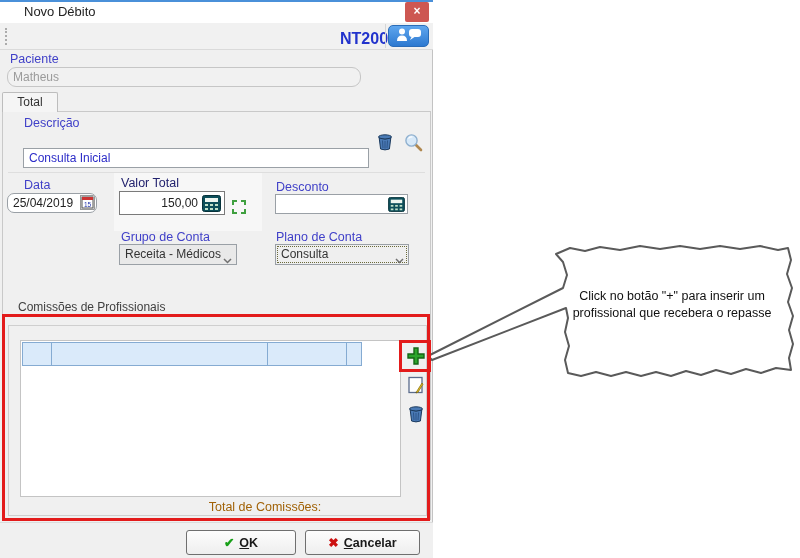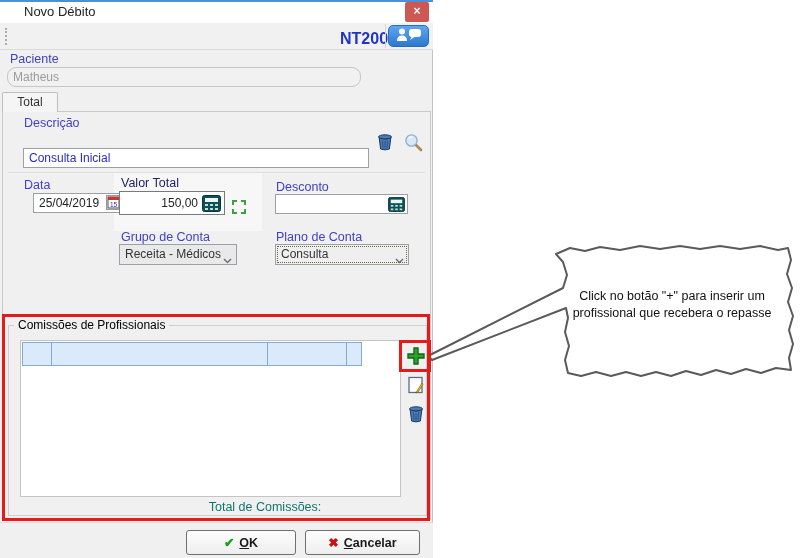--- a/index.html
+++ b/index.html
@@ -49,26 +49,26 @@
     position:absolute; right:2px; top:2px; width:15px; height:15px; background:#ececec;
     border:1px solid #9a9a9a; cursor:pointer; padding:0;
   }
   .select {
     position:absolute; height:21px; border:1px solid #9aa0a6; background:#e9e9e9;
     font-size:12px; color:#333; padding:2px 18px 2px 5px; cursor:pointer; white-space:nowrap; overflow:hidden;
   }
   .select-focus { background:#efefef; outline:1px dotted #6a6a3a; outline-offset:-3px; }
   .chev { position:absolute; right:4px; top:8px; }
   .groupbox { position:absolute; left:8px; top:325px; width:419px; height:191px; border:1px solid #cfcfcf; }
-  .legend { position:absolute; left:14px; top:318px; background:#f0f0f0; padding:0 4px; font-size:12px; color:#000000; }
+  .legend { position:absolute; left:14px; top:300px; background:#f0f0f0; padding:0 4px; font-size:12px; color:#404040; }
   .gridarea { position:absolute; left:20px; top:340px; width:381px; height:157px; background:#fff; border:1px solid #c4c4c4; }
   .gridhead { position:absolute; left:1px; top:1px; height:24px; display:flex; }
   .hcell { background:#daeafa; border:1px solid #85abd2; height:24px; margin-right:-1px; cursor:pointer; }
   .redbox { position:absolute; border:3px solid #e31b1b; pointer-events:none; z-index:8; }
-  .total-lbl { position:absolute; left:165px; top:500px; width:200px; text-align:center; font-size:12.5px; color:#0f766e; }
+  .total-lbl { position:absolute; left:165px; top:500px; width:200px; text-align:center; font-size:12.5px; color:#a16207; }
   .btnbar { position:absolute; left:0; top:522px; width:433px; height:36px; background:#f0f0f0; border-top:1px solid #dcdcdc; }
   .dlgbtn {
     position:absolute; top:7px; height:25px; background:linear-gradient(#fdfdfd,#eeeeee);
     border:1px solid #6f6f6f; border-radius:3px; font-family:"Liberation Sans", sans-serif;
     font-size:12.5px; font-weight:bold; color:#1a1a1a; cursor:pointer;
   }
   .dlgbtn .glyph { font-weight:bold; margin-right:5px; }
   .ok-glyph { color:#18a018; }
   .cancel-glyph { color:#cc1111; }
   .u { text-decoration:underline; }
@@ -133,21 +133,21 @@
           <circle cx="7.5" cy="7.5" r="5.6" fill="#d7e9f9" stroke="#8fb0cf" stroke-width="1.4"></circle>
           <path d="M4.5,5.5 Q6,3.5 8.5,4" stroke="#fff" stroke-width="1.2" fill="none"></path>
         </svg>
       </span>
     </button>
 
     <div class="hsep"></div>
     <div class="subpanel"></div>
 
     <div class="lbl" style="left:24px; top:178px;">Data</div>
-    <div class="field" style="left:33px; top:193px; width:90px; height:20px;">
+    <div class="field" style="left:7px; top:193px; width:90px; height:20px;border-radius:7px;">
       <span>25/04/2019</span>
       <button class="cal-btn" style="right:1px; top:1px;">
         <span>
           <svg width="13" height="13" viewBox="0 0 13 13">
             <rect x="1" y="1" width="11" height="11" fill="#fff" stroke="#555" stroke-width="1"></rect>
             <rect x="1" y="1" width="11" height="3" fill="#cc3333"></rect>
             <text x="6.5" y="10.5" font-size="6.5" text-anchor="middle" fill="#2233aa">15</text>
           </svg>
         </span>
       </button>

